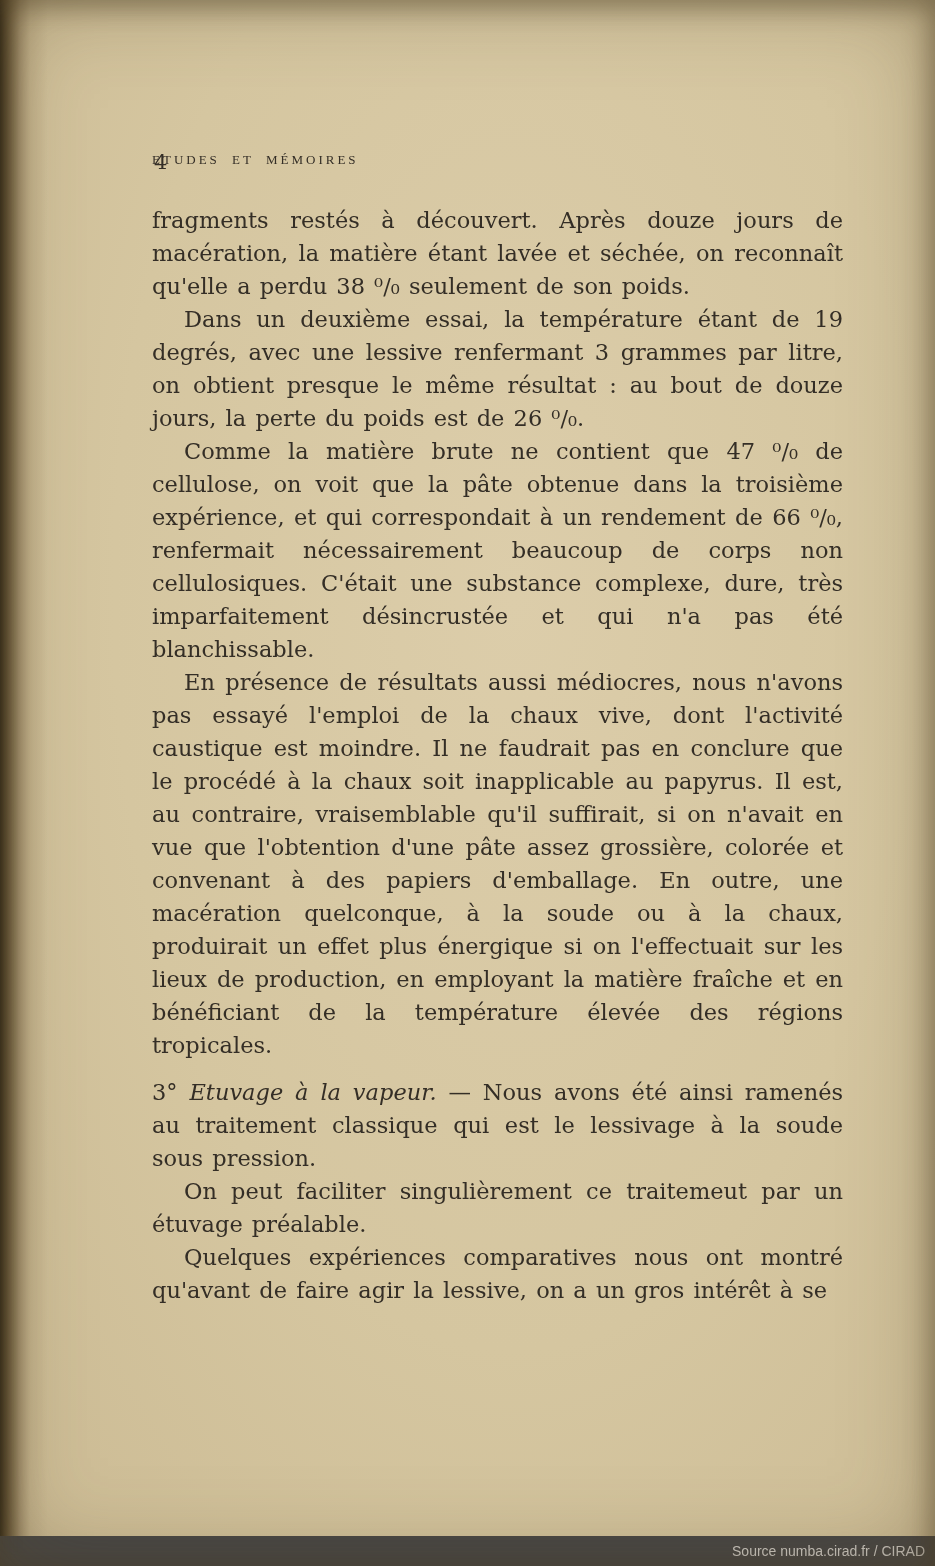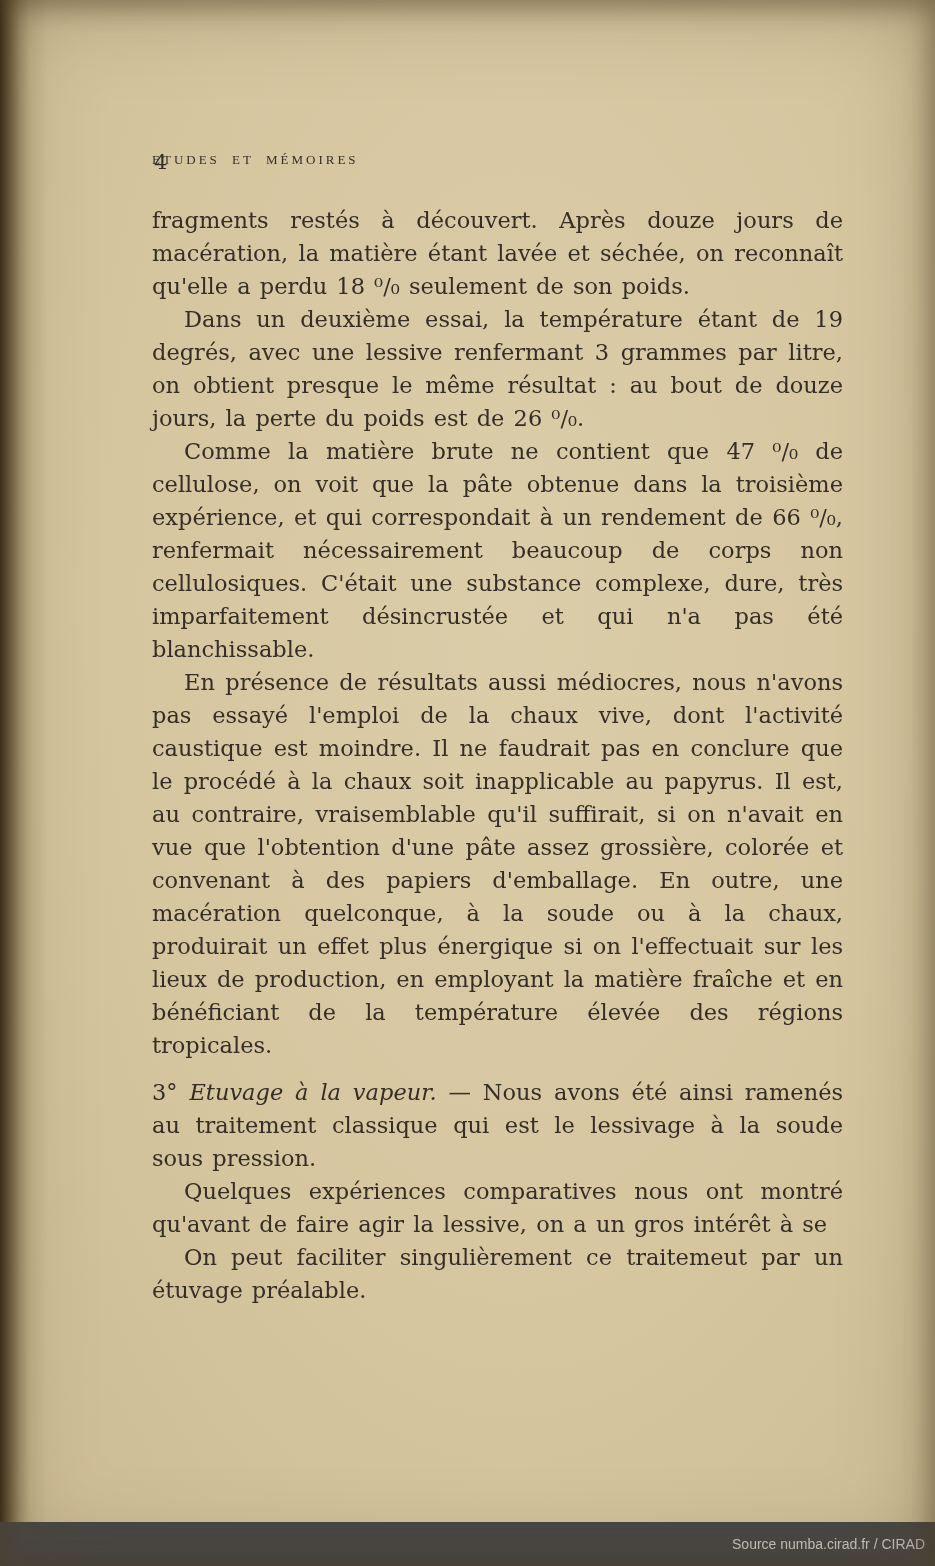--- a/index.html
+++ b/index.html
@@ -54,21 +54,21 @@
     line-height: 33px;
     text-align: justify;
     text-indent: 32px;
     word-spacing: 2px;
   }
   .text-block p.noindent { text-indent: 0; }
   .text-block p.section  { text-indent: 0; margin-top: 14px; }
   .text-block p.section i { font-style: italic; }
   .footer-bar {
     position: absolute; left: 0; right: 0; bottom: 0;
-    height: 44px;
+    height: 30px;
     background: #474645;
     display: flex;
     align-items: center;
     justify-content: flex-end;
     padding-right: 10px;
     font-family: "Liberation Sans", "DejaVu Sans", sans-serif;
     font-size: 14px;
     color: #cfccc7;
   }
 </style>
@@ -78,26 +78,26 @@
 <div class="scan">
   <div class="spine"></div>
 
   <div class="page-inner">
     <div class="page-header">
       <span class="page-num">4</span>
       <span class="running-title">ETUDES ET MÉMOIRES</span>
     </div>
 
     <div class="text-block">
-      <p class="noindent">fragments restés à découvert. Après douze jours de macération, la matière étant lavée et séchée, on reconnaît qu'elle a perdu 18 ⁰/₀ seulement de son poids.</p>
+      <p class="noindent">fragments restés à découvert. Après douze jours de macération, la matière étant lavée et séchée, on reconnaît qu'elle a perdu 38 ⁰/₀ seulement de son poids.</p>
       <p>Dans un deuxième essai, la température étant de 19 degrés, avec une lessive renfermant 3 grammes par litre, on obtient presque le même résultat : au bout de douze jours, la perte du poids est de 26 ⁰/₀.</p>
       <p>Comme la matière brute ne contient que 47 ⁰/₀ de cellulose, on voit que la pâte obtenue dans la troisième expérience, et qui correspondait à un rendement de 66 ⁰/₀, renfermait nécessairement beaucoup de corps non cellulosiques. C'était une substance complexe, dure, très imparfaitement désincrustée et qui n'a pas été blanchissable.</p>
       <p>En présence de résultats aussi médiocres, nous n'avons pas essayé l'emploi de la chaux vive, dont l'activité caustique est moindre. Il ne faudrait pas en conclure que le procédé à la chaux soit inapplicable au papyrus. Il est, au contraire, vraisemblable qu'il suffirait, si on n'avait en vue que l'obtention d'une pâte assez grossière, colorée et convenant à des papiers d'emballage. En outre, une macération quelconque, à la soude ou à la chaux, produirait un effet plus énergique si on l'effectuait sur les lieux de production, en employant la matière fraîche et en bénéficiant de la température élevée des régions tropicales.</p>
       <p class="section"><span>3° </span><i>Etuvage à la vapeur.</i><span> — Nous avons été ainsi ramenés au traitement classique qui est le lessivage à la soude sous pression.</span></p>
+      <p>On peut faciliter singulièrement ce traitemeut par un étuvage préalable.</p>
       <p>Quelques expériences comparatives nous ont montré qu'avant de faire agir la lessive, on a un gros intérêt à se</p>
-      <p>On peut faciliter singulièrement ce traitemeut par un étuvage préalable.</p>
     </div>
   </div>
 
   <div class="footer-bar">
     <span>Source numba.cirad.fr / CIRAD</span>
   </div>
 </div>
 
 </body></html>

